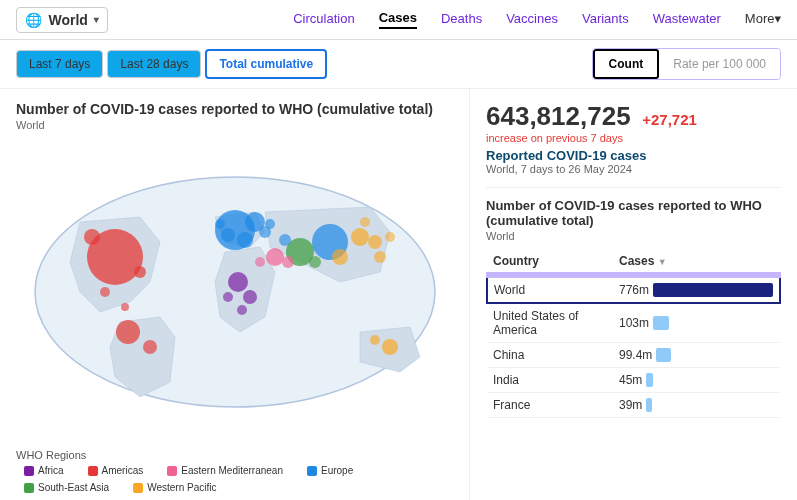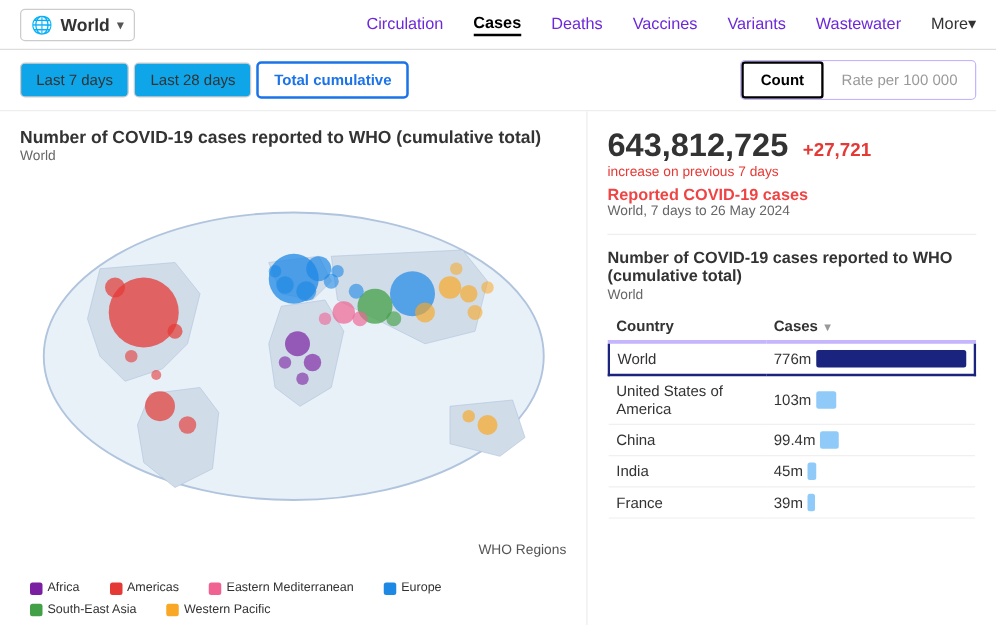--- a/index.html
+++ b/index.html
@@ -136,24 +136,24 @@
     .map-svg {
       width: 430px;
       height: 260px;
     }
 
     
     .legend {
       margin-top: 4px;
     }
     .legend-title {
-      text-align: right;
+      text-align: left;
       font-size: 11px;
       color: #555;
-      margin-bottom: 19px;
+      margin-bottom: 4px;
     }
     .legend-items {
       display: flex;
       flex-wrap: wrap;
       gap: 6px 24px;
       justify-content: flex-start;
       padding-left: 8px;
     }
     .legend-item {
       display: flex;
@@ -190,21 +190,21 @@
     .stat-increase-label {
       font-size: 11px;
       color: #e53935;
       display: block;
       margin-top: 0px;
     }
     .stat-label {
       font-size: 13px;
       font-weight: bold;
       margin-top: 4px;
-      color: #ef4444;
+      color: #0c4a6e;
     }
     .stat-meta {
       font-size: 11px;
       color: #666;
       margin-bottom: 12px;
     }
 
     
     .chart-section {
       border-top: 1px solid #eee;
@@ -224,21 +224,21 @@
 
     
     .data-table {
       width: 100%;
       border-collapse: collapse;
       font-size: 12px;
     }
     .data-table th {
       text-align: left;
       padding: 4px 6px;
-      border-bottom: 3px solid #c4b5fd;
+      border-bottom: 6px solid #c4b5fd;
       color: #333;
       font-weight: bold;
     }
     .data-table td {
       padding: 5px 6px;
       border-bottom: 1px solid #f0f0f0;
       vertical-align: middle;
     }
     .bar-cell {
       display: flex;

